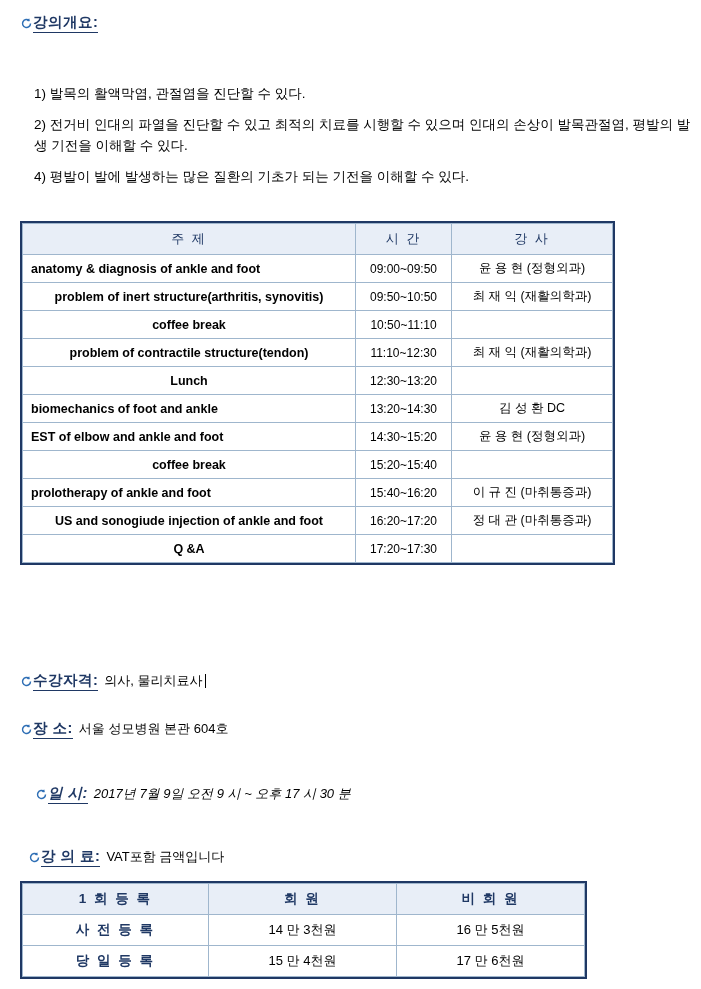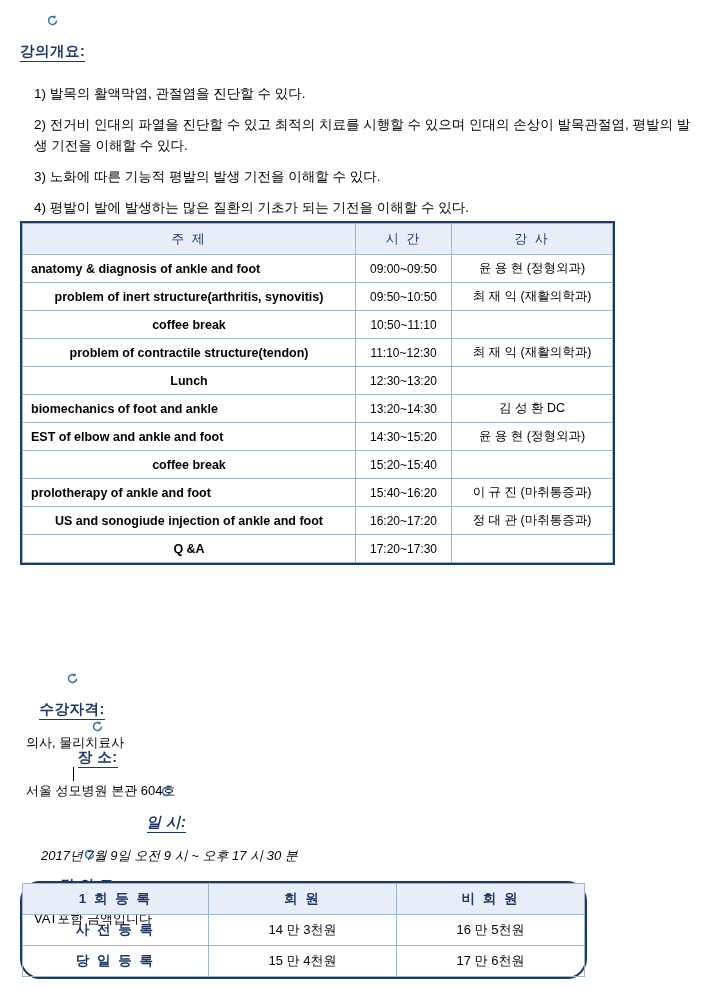--- a/index.html
+++ b/index.html
@@ -19,23 +19,22 @@
     position: relative;
     width: 701px;
     height: 989px;
     padding: 0;
   }
 
   
   .sec-head {
     display: flex;
     align-items: center;
-    gap: 16px;
+    gap: 0;
     margin: 0;
-    flex-direction: column;
   }
   .bullet-icon {
     display: inline-block;
     width: 13px;
     height: 13px;
     position: relative;
     flex: 0 0 auto;
   }
   .bullet-icon svg { display: block; }
 
@@ -160,21 +159,20 @@
         <path d="M10.5 6.5a4 4 0 1 1-1.2-2.85" fill="none" stroke="#2f6fb5" stroke-width="1.5"></path>
         <path d="M9.2 1.3 L9.6 4.3 L6.6 4.0 Z" fill="#2f6fb5"></path>
       </svg>
     </span>
     <span class="sec-title">강의개요:</span>
   </div>
 
   <div class="objectives" style="position:absolute; left:22px; top:72px; width:660px;">
     <p class="obj-line">1) 발목의 활액막염, 관절염을 진단할 수 있다.</p>
     <p class="obj-line">2) 전거비 인대의 파열을 진단할 수 있고 최적의 치료를 시행할 수 있으며 인대의 손상이 발목관절염, 평발의 발생 기전을 이해할 수 있다.</p>
-    <p class="obj-line">3) 노화에 따른 기능적 평발의 발생 기전을 이해할 수 있다.</p>
     <p class="obj-line">4) 평발이 발에 발생하는 많은 질환의 기초가 되는 기전을 이해할 수 있다.</p>
   </div>
 
   <div class="outer-border" style="position:absolute; left:20px; top:221px;">
     <table class="sched">
       <colgroup>
         <col style="width:333px">
         <col style="width:96px">
         <col style="width:161px">
       </colgroup>
@@ -283,21 +281,21 @@
     <span class="bullet-icon">
       <svg width="13" height="13" viewBox="0 0 13 13">
         <path d="M10.5 6.5a4 4 0 1 1-1.2-2.85" fill="none" stroke="#2f6fb5" stroke-width="1.5"></path>
         <path d="M9.2 1.3 L9.6 4.3 L6.6 4.0 Z" fill="#2f6fb5"></path>
       </svg>
     </span>
     <span class="sec-title">강 의 료:</span>
     <span class="sec-value">VAT포함 금액입니다</span>
   </div>
 
-  <div class="outer-border" style="position:absolute; left:20px; top:881px;border-radius:20px;">
+  <div class="outer-border" style="position:absolute; left:20px; top:881px;">
     <table class="fee">
       <colgroup>
         <col style="width:186px">
         <col style="width:188px">
         <col style="width:188px">
       </colgroup>
       <thead>
         <tr>
           <th>1 회 등 록</th>
           <th>회  원</th>

